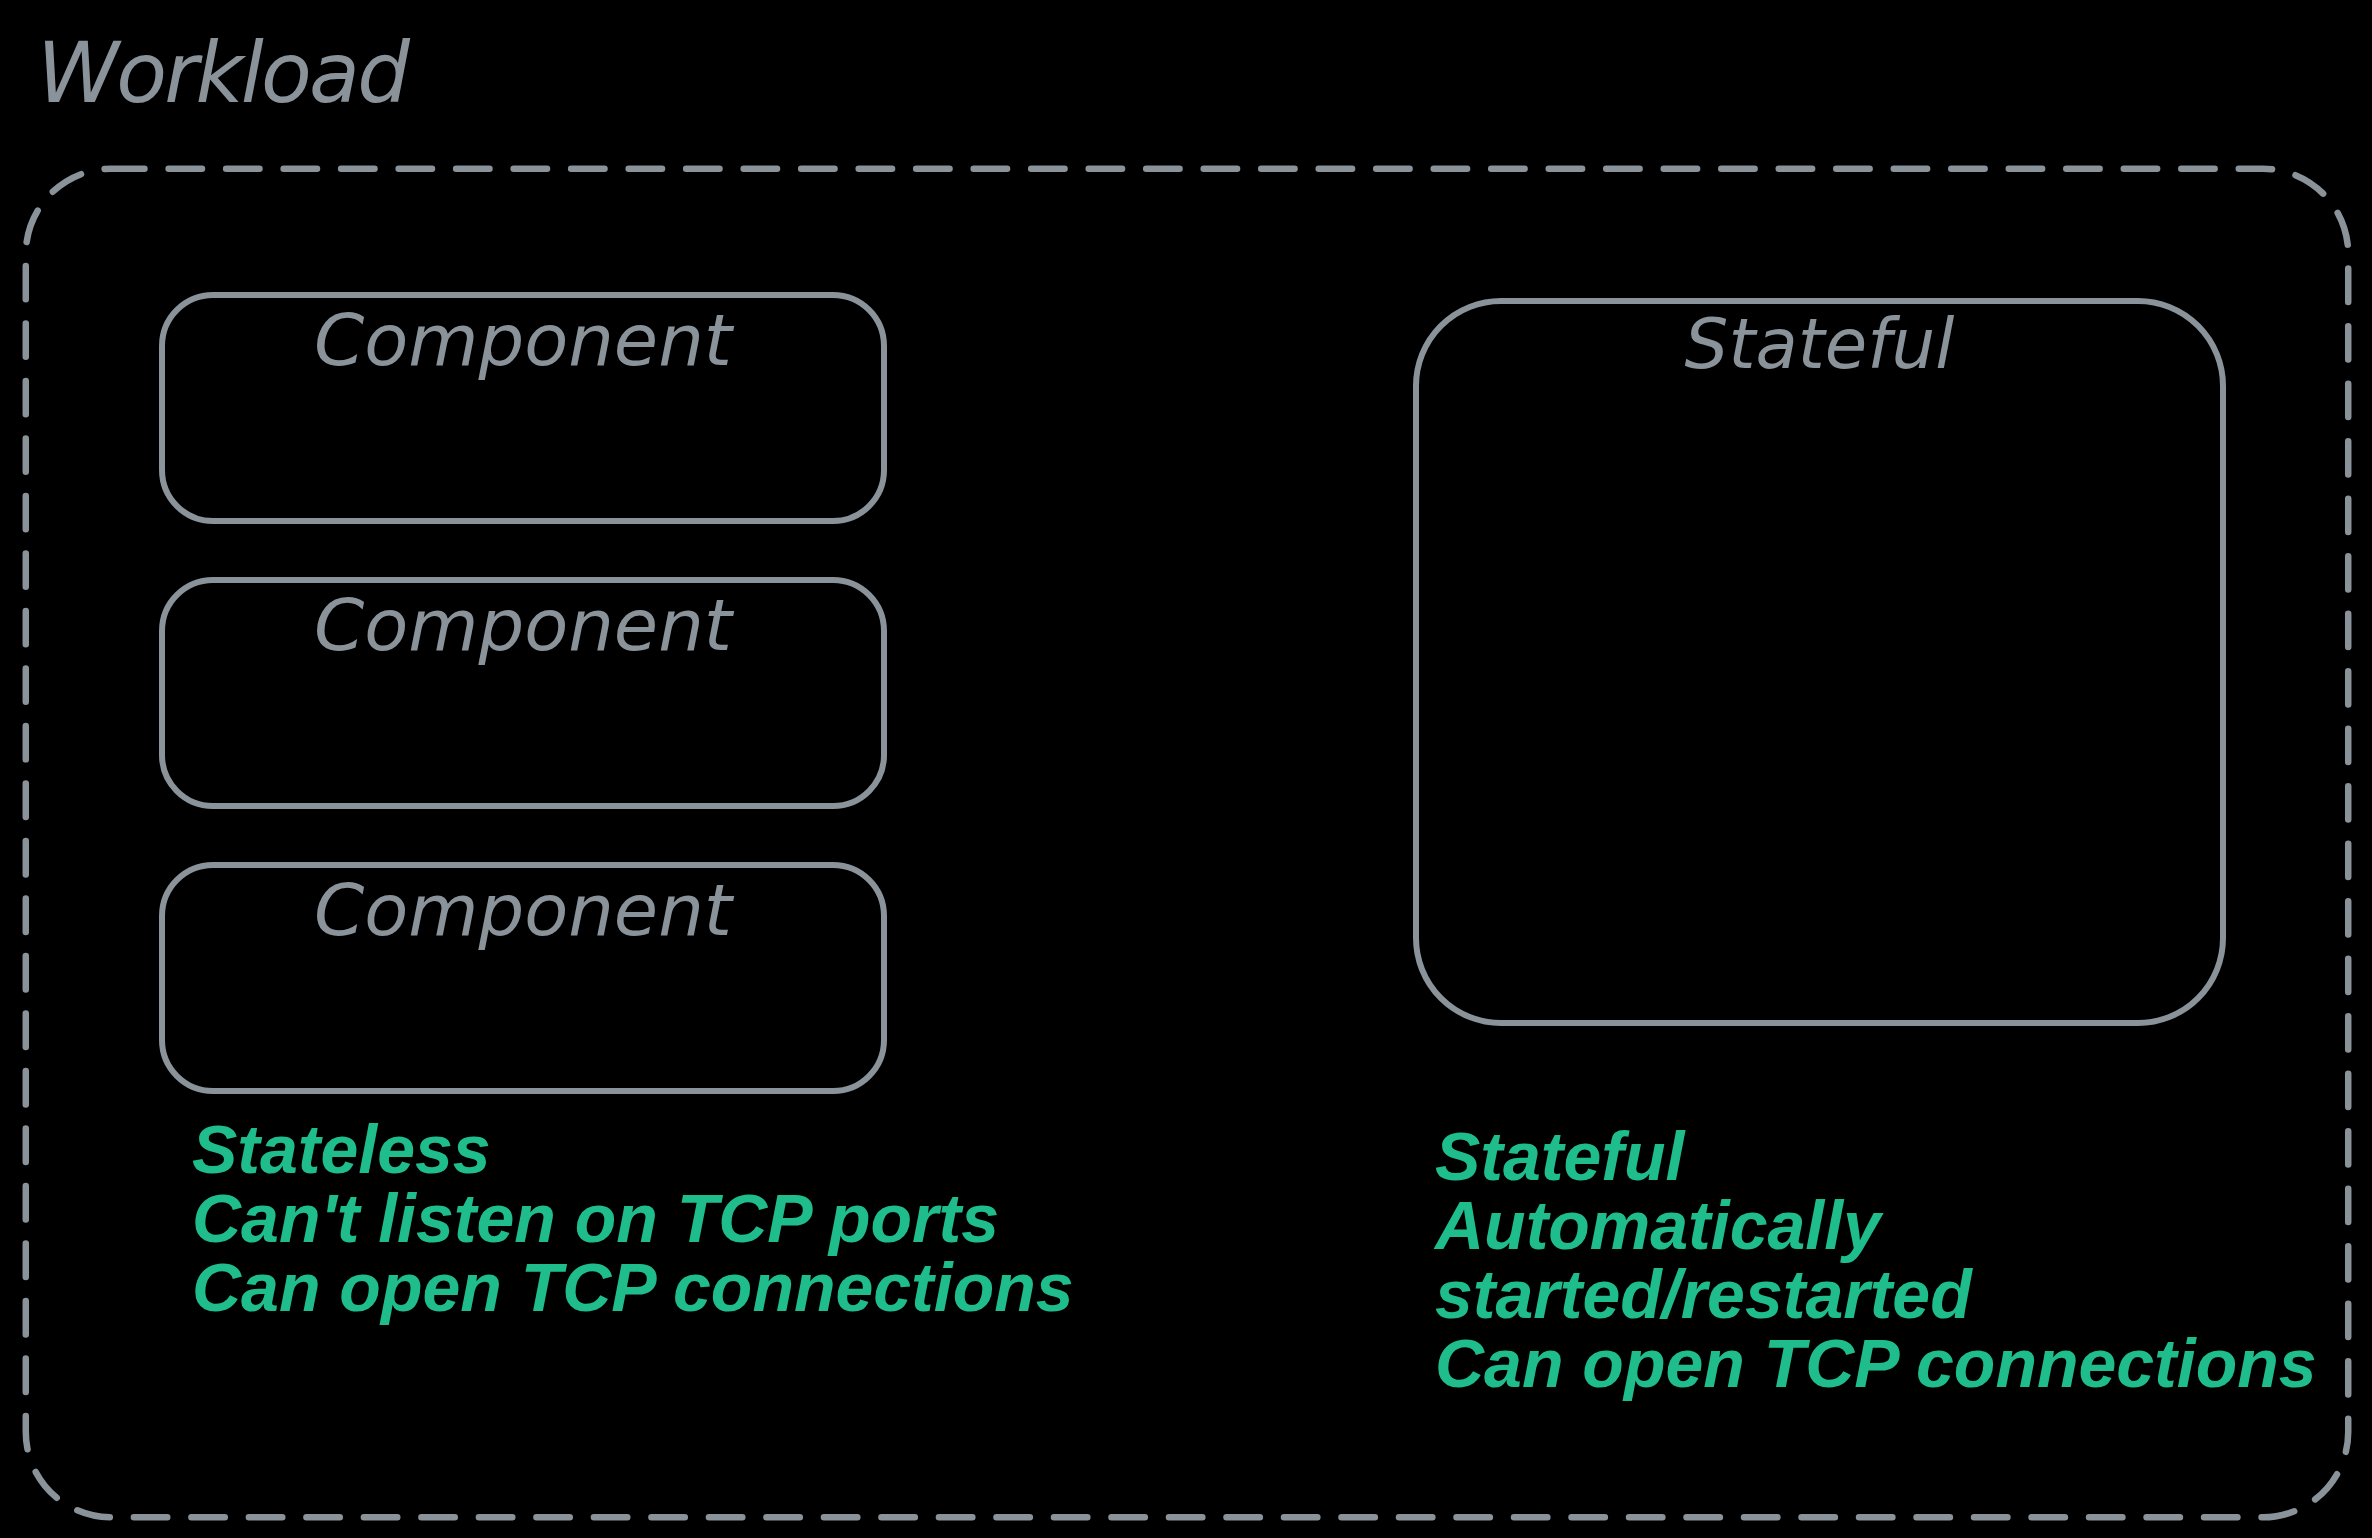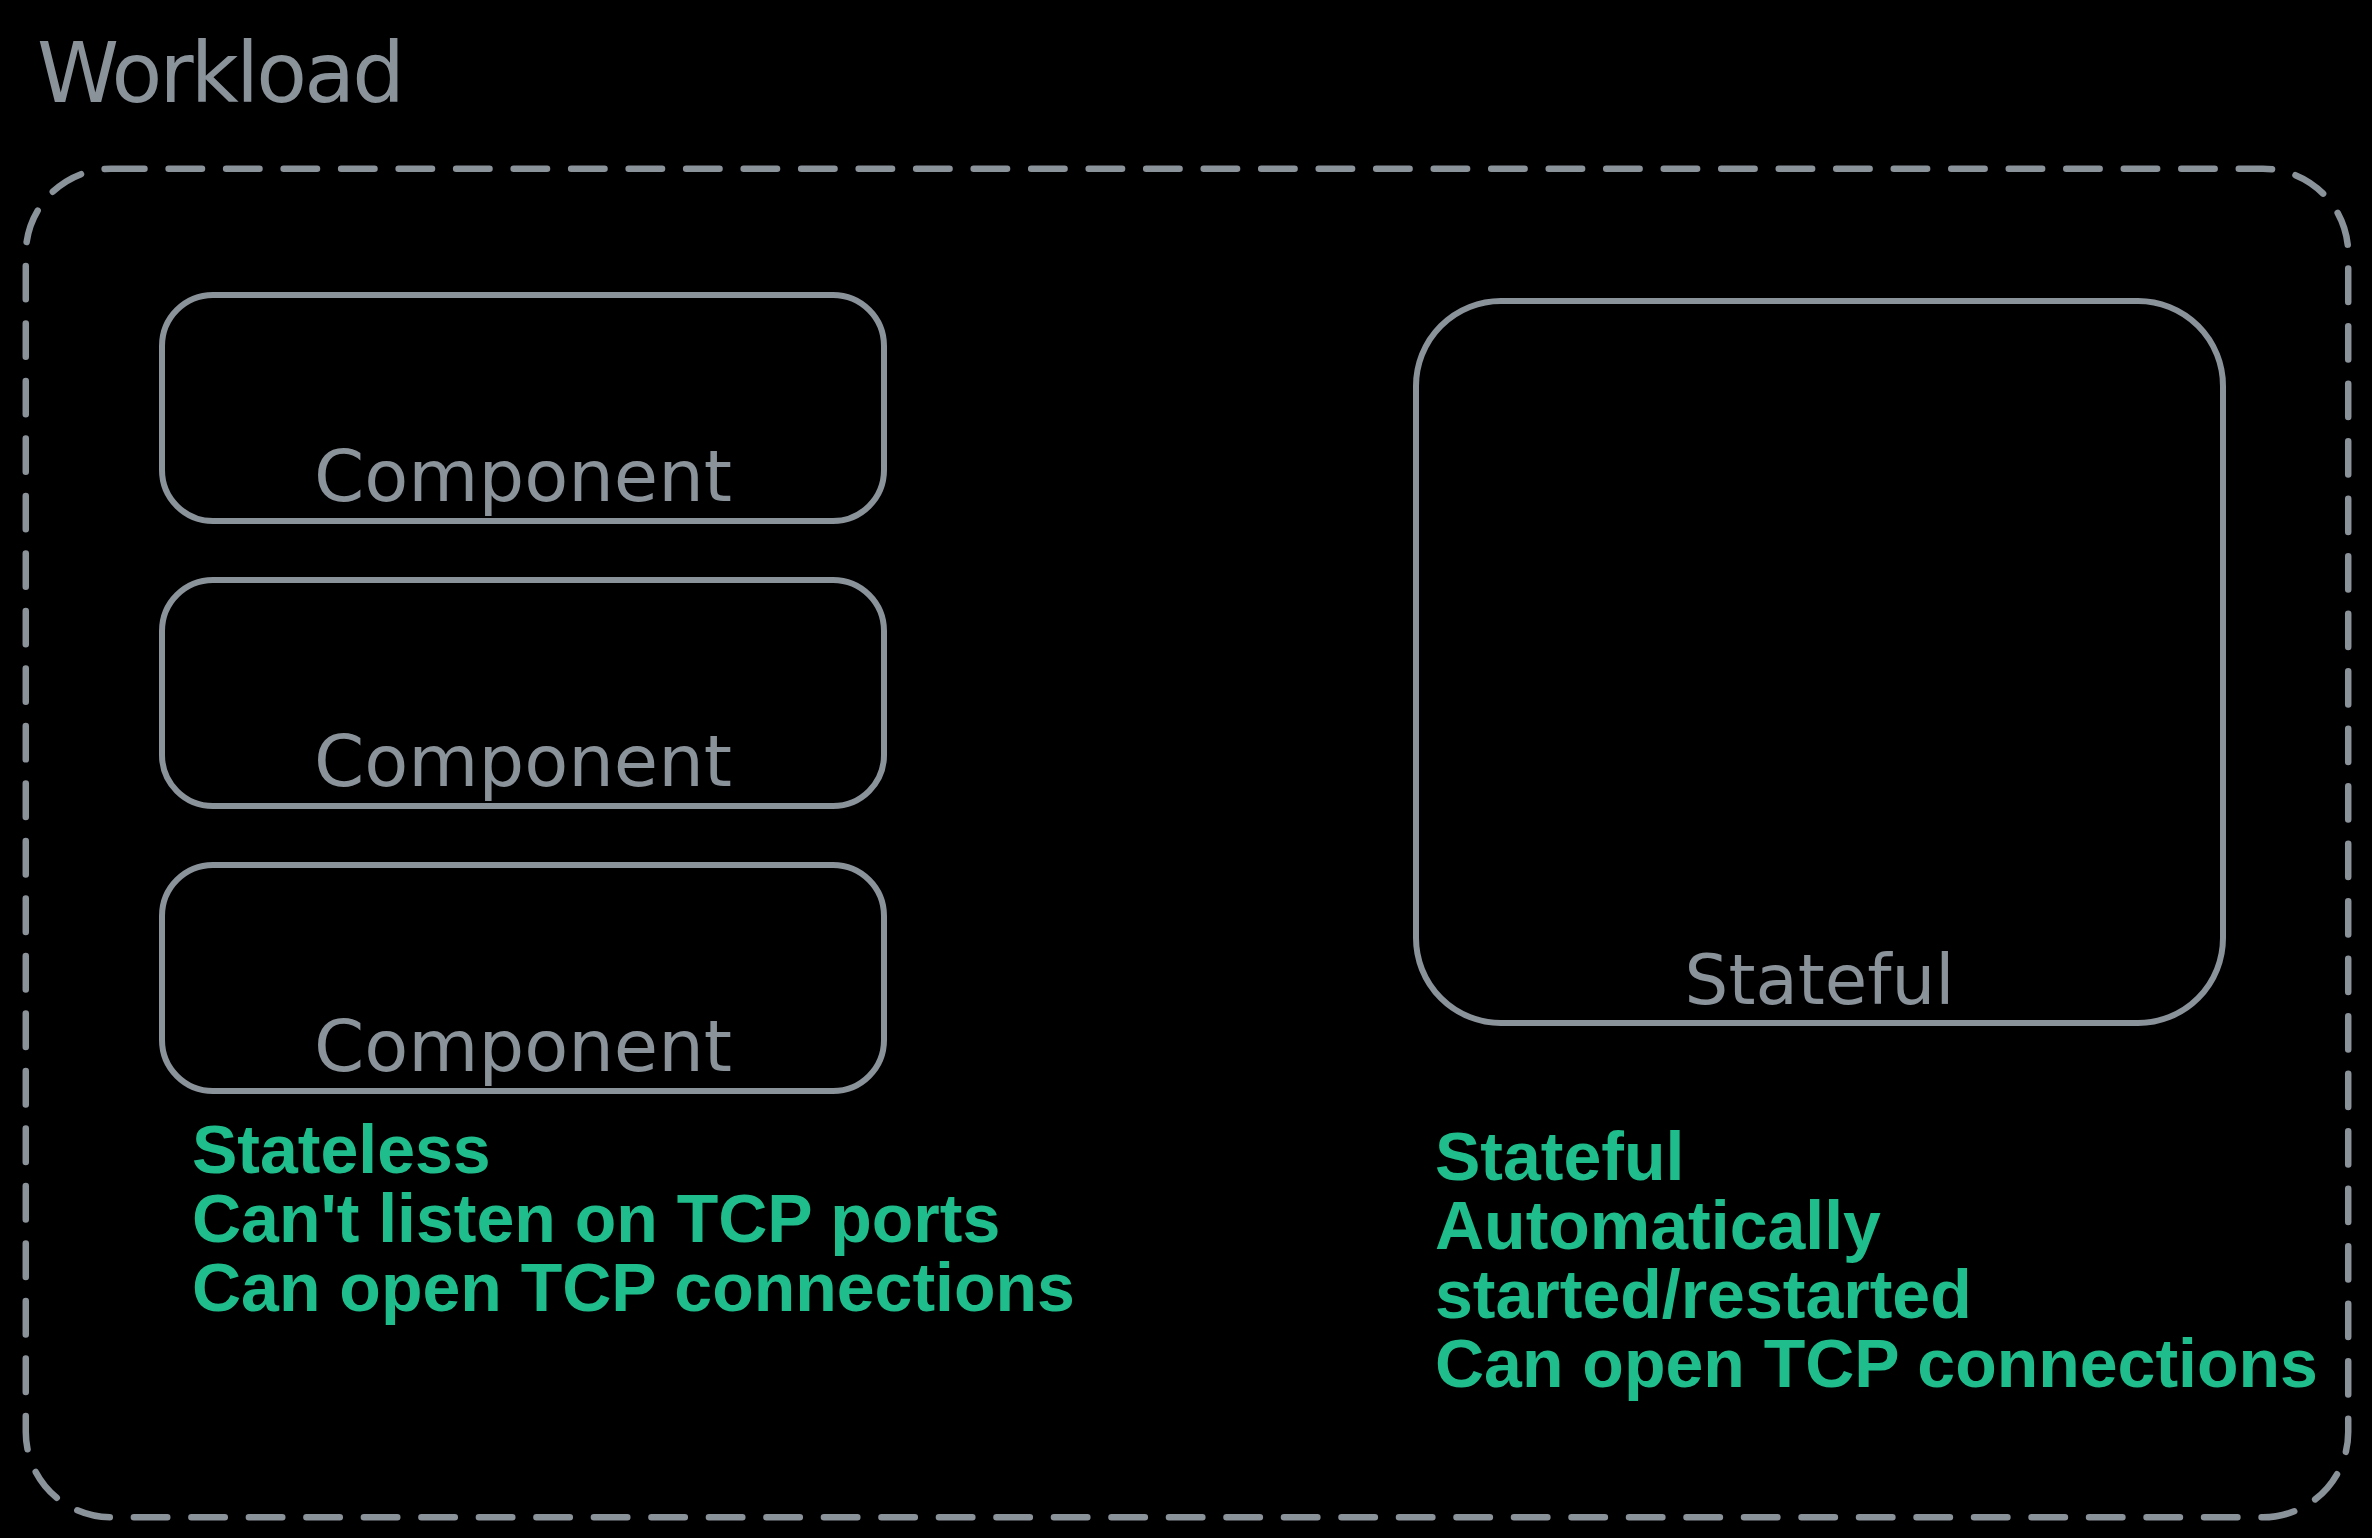--- a/index.html
+++ b/index.html
@@ -7,20 +7,21 @@
     padding: 0;
     background: #000000;
   }
   .canvas {
     position: relative;
     width: 2373px;
     height: 1529px;
     background: var(--background, #000000);
     overflow: hidden;
     font-family: "DejaVu Sans", sans-serif;
+    font-style: italic;
   }
   .workload-title {
     position: absolute;
     left: 37px;
     top: 26px;
     font-size: 83px;
     line-height: 1.15;
     letter-spacing: -2.8px;
     color: var(--stroke-gray, #8A929A);
     font-weight: normal;
@@ -44,21 +45,21 @@
     top: 292px;
     width: 728px;
     display: flex;
     flex-direction: column;
     gap: 53px;
   }
   .box {
     box-sizing: border-box;
     border: 6.5px solid var(--stroke-gray, #8A929A);
     display: flex;
-    align-items: flex-end;
+    align-items: flex-start;
     justify-content: center;
     color: var(--stroke-gray, #8A929A);
     font-family: "DejaVu Sans", sans-serif;
   }
   .component {
     width: 728px;
     height: 232px;
     border-radius: 54px;
     font-size: 72px;
   }

